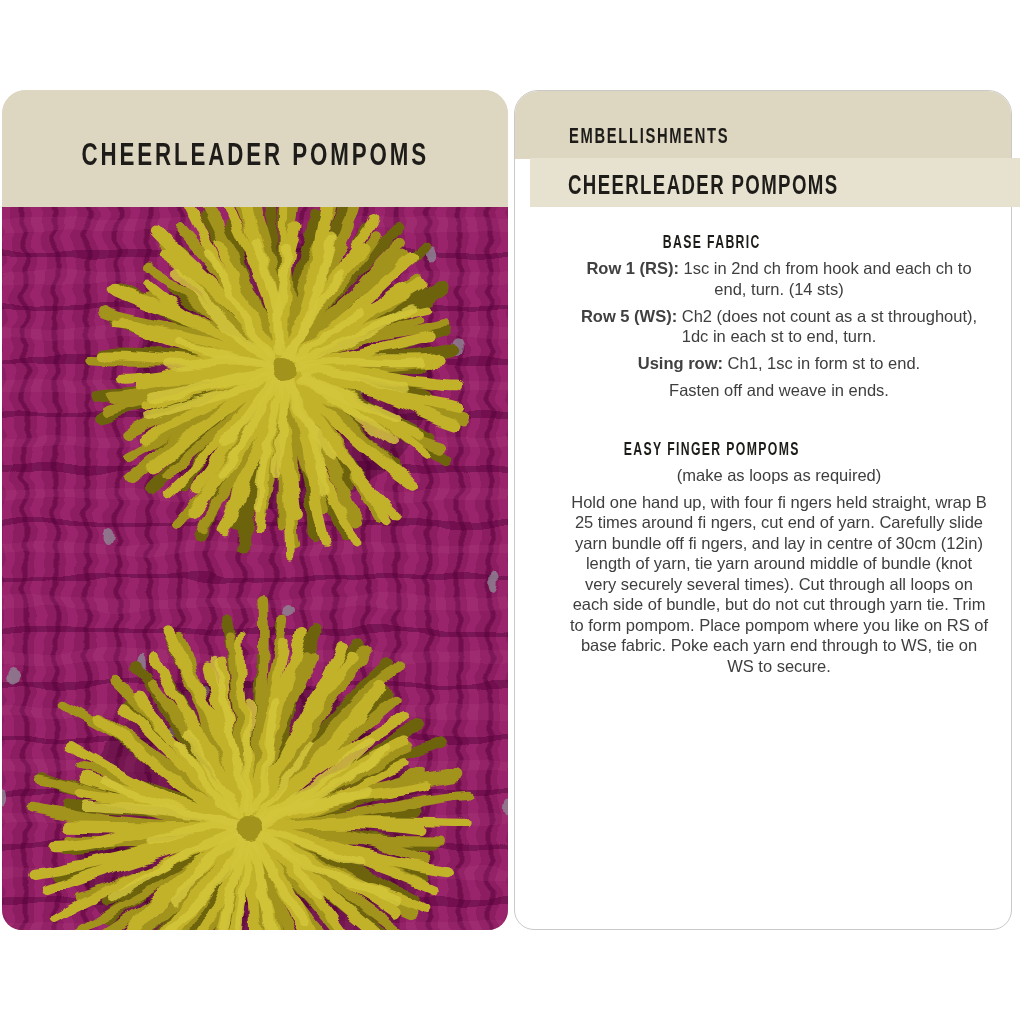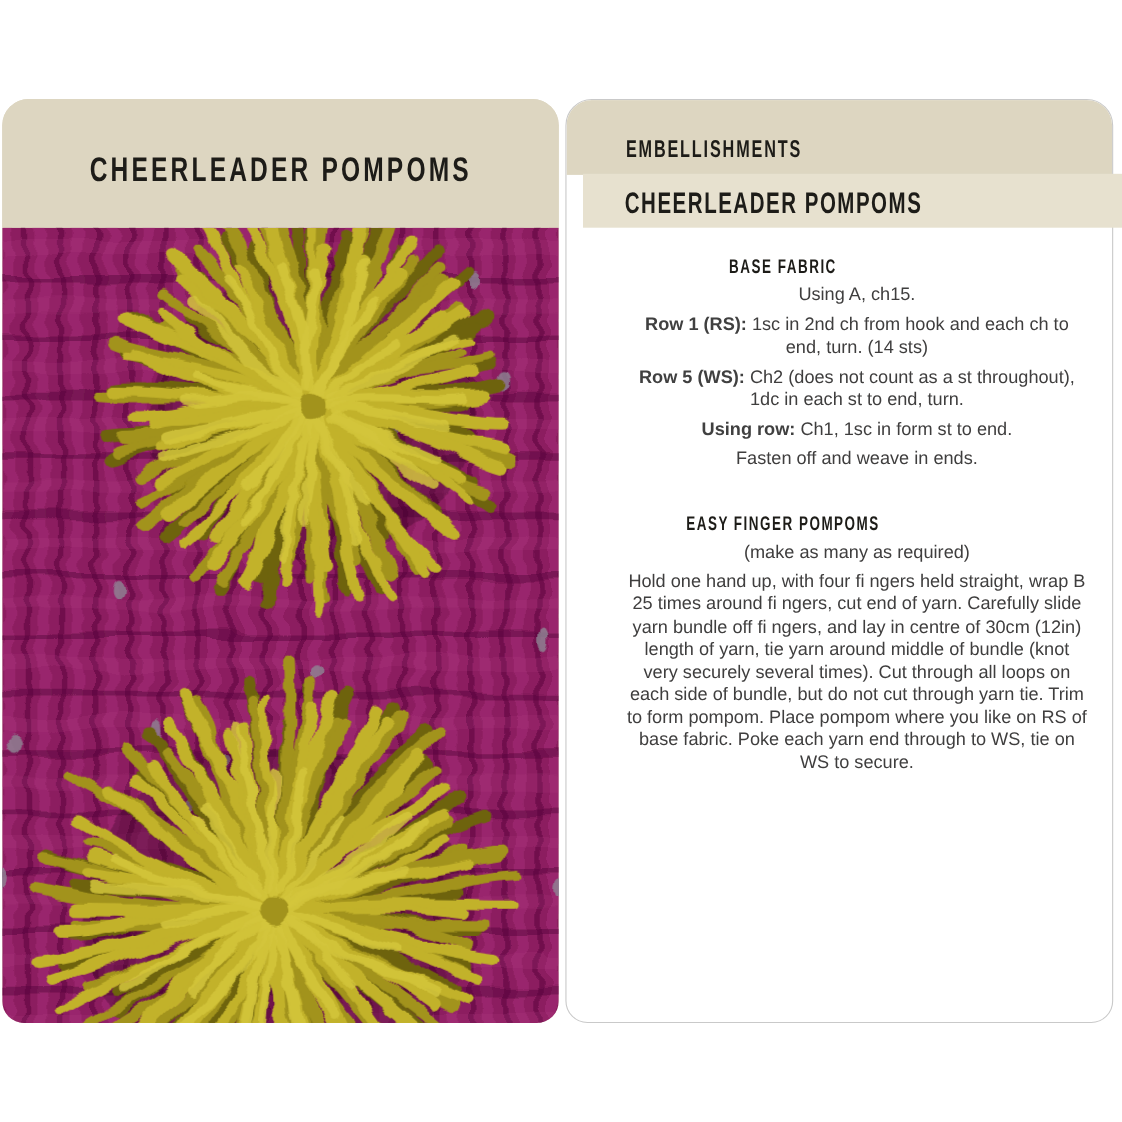--- a/index.html
+++ b/index.html
@@ -485,28 +485,27 @@
 </section>
 
 <section class="right-card">
   <div class="cat-band">
     <span class="cat-label">EMBELLISHMENTS</span>
   </div>
 
   <div class="content">
     <h3 class="section-heading">BASE FABRIC</h3>
 
-    <p><b></b><span>Using A, ch15.</span></p>
     <p><b>Row 1 (RS):</b><span> 1sc in 2nd ch from hook and each ch to end, turn. (14 sts)</span></p>
     <p><b>Row 5 (WS):</b><span> Ch2 (does not count as a st throughout), 1dc in each st to end, turn.</span></p>
     <p><b>Using row:</b><span> Ch1, 1sc in form st to end.</span></p>
     <p><b></b><span>Fasten off and weave in ends.</span></p>
 
     <h3 class="section-heading second">EASY FINGER POMPOMS</h3>
 
-    <p><span>(make as many as required)</span></p>
+    <p><span>(make as loops as required)</span></p>
     <p><span>Hold one hand up, with four fi ngers held straight, wrap B 25 times around fi ngers, cut end of yarn. Carefully slide yarn bundle off fi ngers, and lay in centre of 30cm (12in) length of yarn, tie yarn around middle of bundle (knot very securely several times). Cut through all loops on each side of bundle, but do not cut through yarn tie. Trim to form pompom. Place pompom where you like on RS of base fabric. Poke each yarn end through to WS, tie on WS to secure.</span></p>
   </div>
 </section>
 
 <div class="title-band">
   <span class="right-title">CHEERLEADER POMPOMS</span>
 </div>
 
 </body></html>

